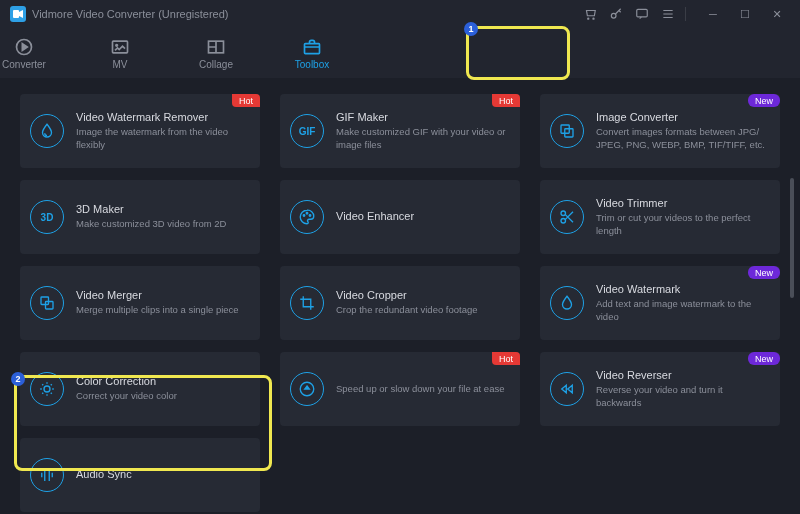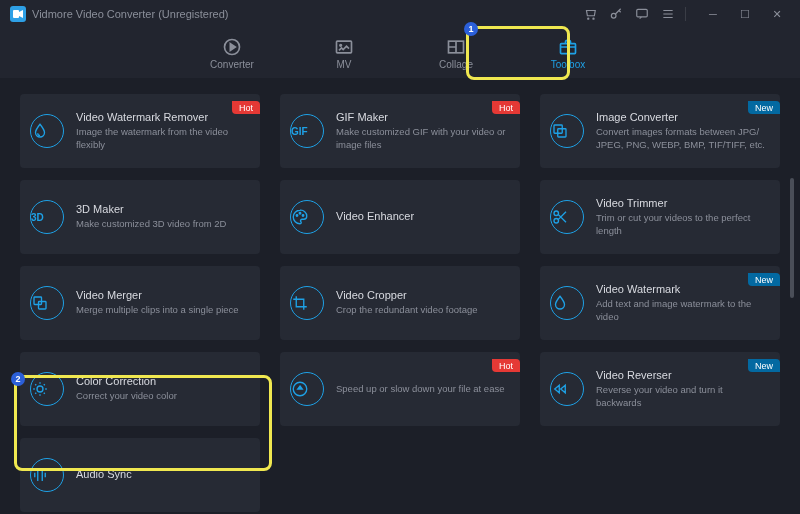--- a/index.html
+++ b/index.html
@@ -49,23 +49,23 @@
   .extra-btn {
     width:22px;height:18px;display:flex;align-items:center;justify-content:center;
     color:var(--text-dim);cursor:pointer;
   }
 
   
   .nav {
     height: 50px;
     background: var(--bg-header);
     display: flex;
-    justify-content: center;
+    justify-content: flex-start;
     align-items: center;
-    gap: 64px;
+    gap: 48px;
   }
   .nav-item {
     display:flex;flex-direction:column;align-items:center;gap:2px;
     color:var(--text-dim);font-size:10px;cursor:pointer;width:48px;
   }
   .nav-item.active { color: var(--accent); }
   .nav-icon { font-size:18px;height:20px;display:flex;align-items:center;justify-content:center; }
 
   
   .hl-box {
@@ -94,31 +94,31 @@
     padding: 12px 10px 12px 10px;
     display:flex;
     align-items:center;
     gap:12px;
     position:relative;
     min-height:74px;
     cursor:pointer;
   }
   .card-icon {
     width:34px;height:34px;border:1.5px solid var(--accent);border-radius:50%;
-    display:flex;align-items:center;flex-shrink:0;
+    display:flex;align-items:center;justify-content:center;flex-shrink:0;
     color:var(--accent);font-size:14px;font-weight:500;
   }
   .card-body { flex:1; min-width:0; }
   .card-title { font-size:11px;color:var(--text);margin-bottom:3px;font-weight:500;}
   .card-desc  { font-size:9.5px;color:var(--text-dim);line-height:1.35; }
   .badge {
-    position:absolute;top:7px;right:0;padding:1.5px 7px;font-size:9px;color:#fff;border-radius:0 4px 0 4px;
+    position:absolute;top:0;right:0;padding:1.5px 7px;font-size:9px;color:#fff;border-radius:0 4px 0 4px;
   }
   .badge.hot { background: #e53935; }
-  .badge.new { background: #0369a1; }
+  .badge.new { background: #6d28d9; border-radius: 6px; }
 
   
   .scrollbar {
     position:absolute;right:6px;top:100px;width:4px;height:120px;background:#4a4e58;border-radius:2px;
   }
 </style>
 </head>
 <body>
 
 <div class="titlebar">

